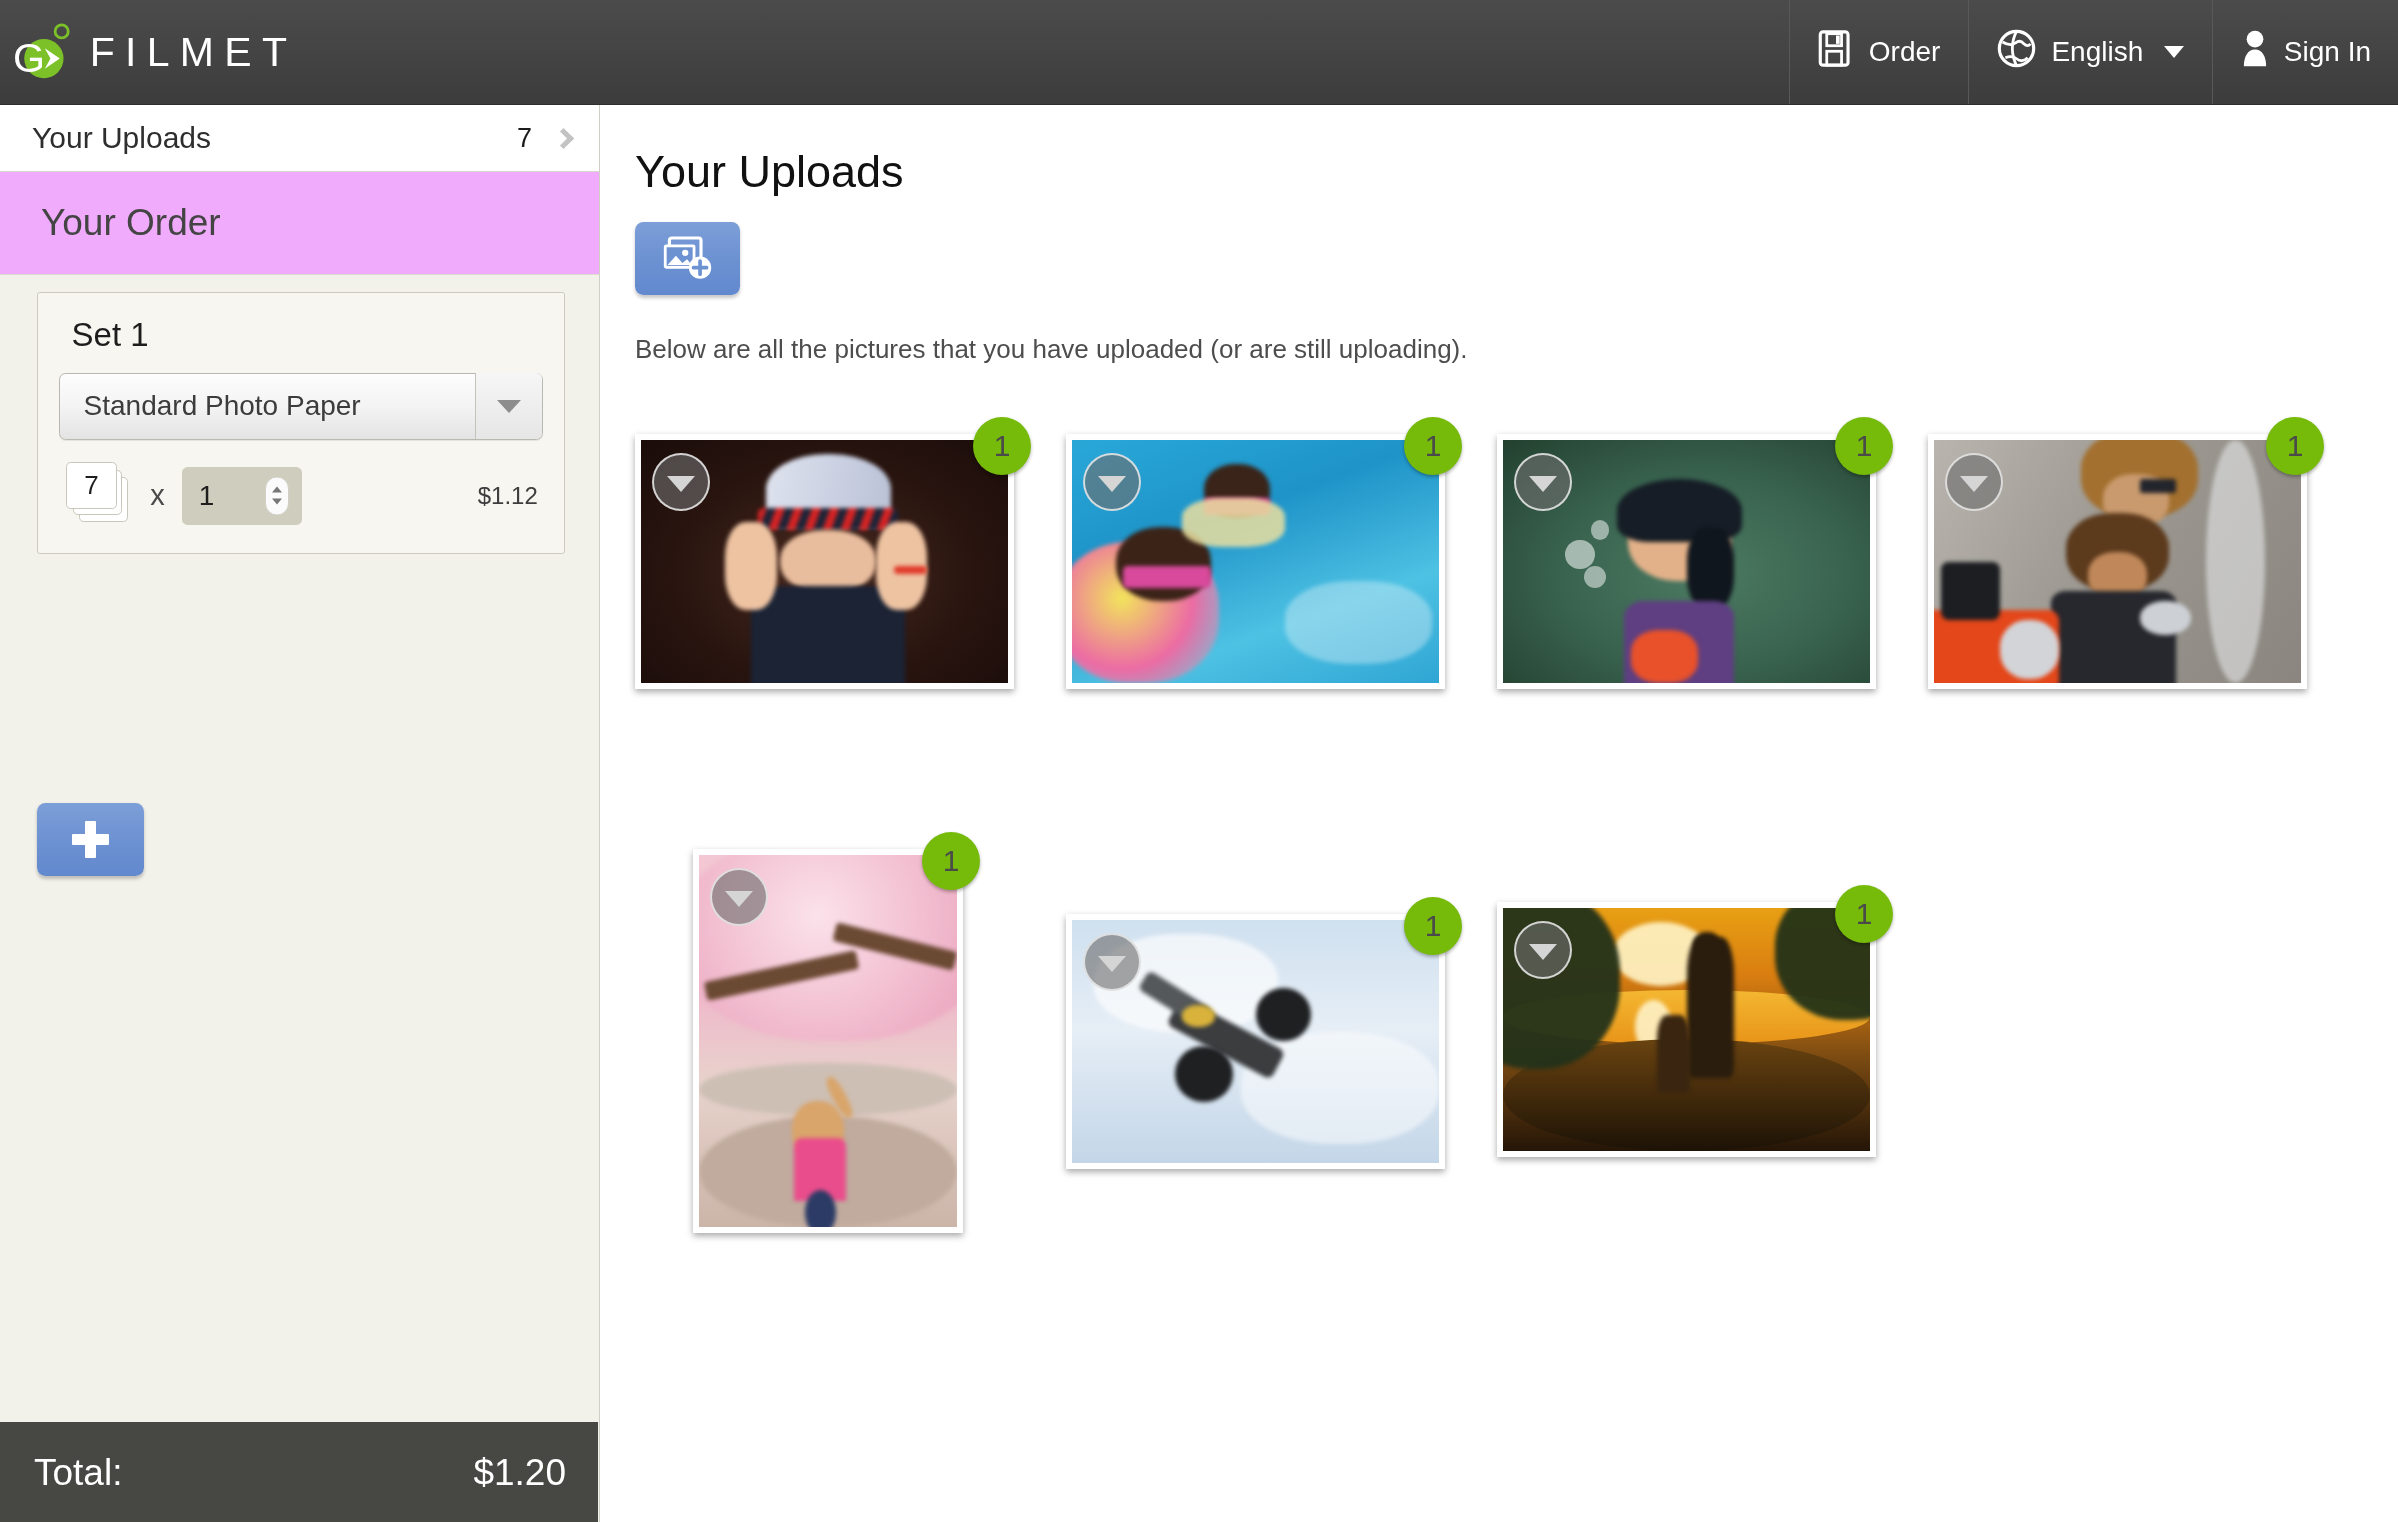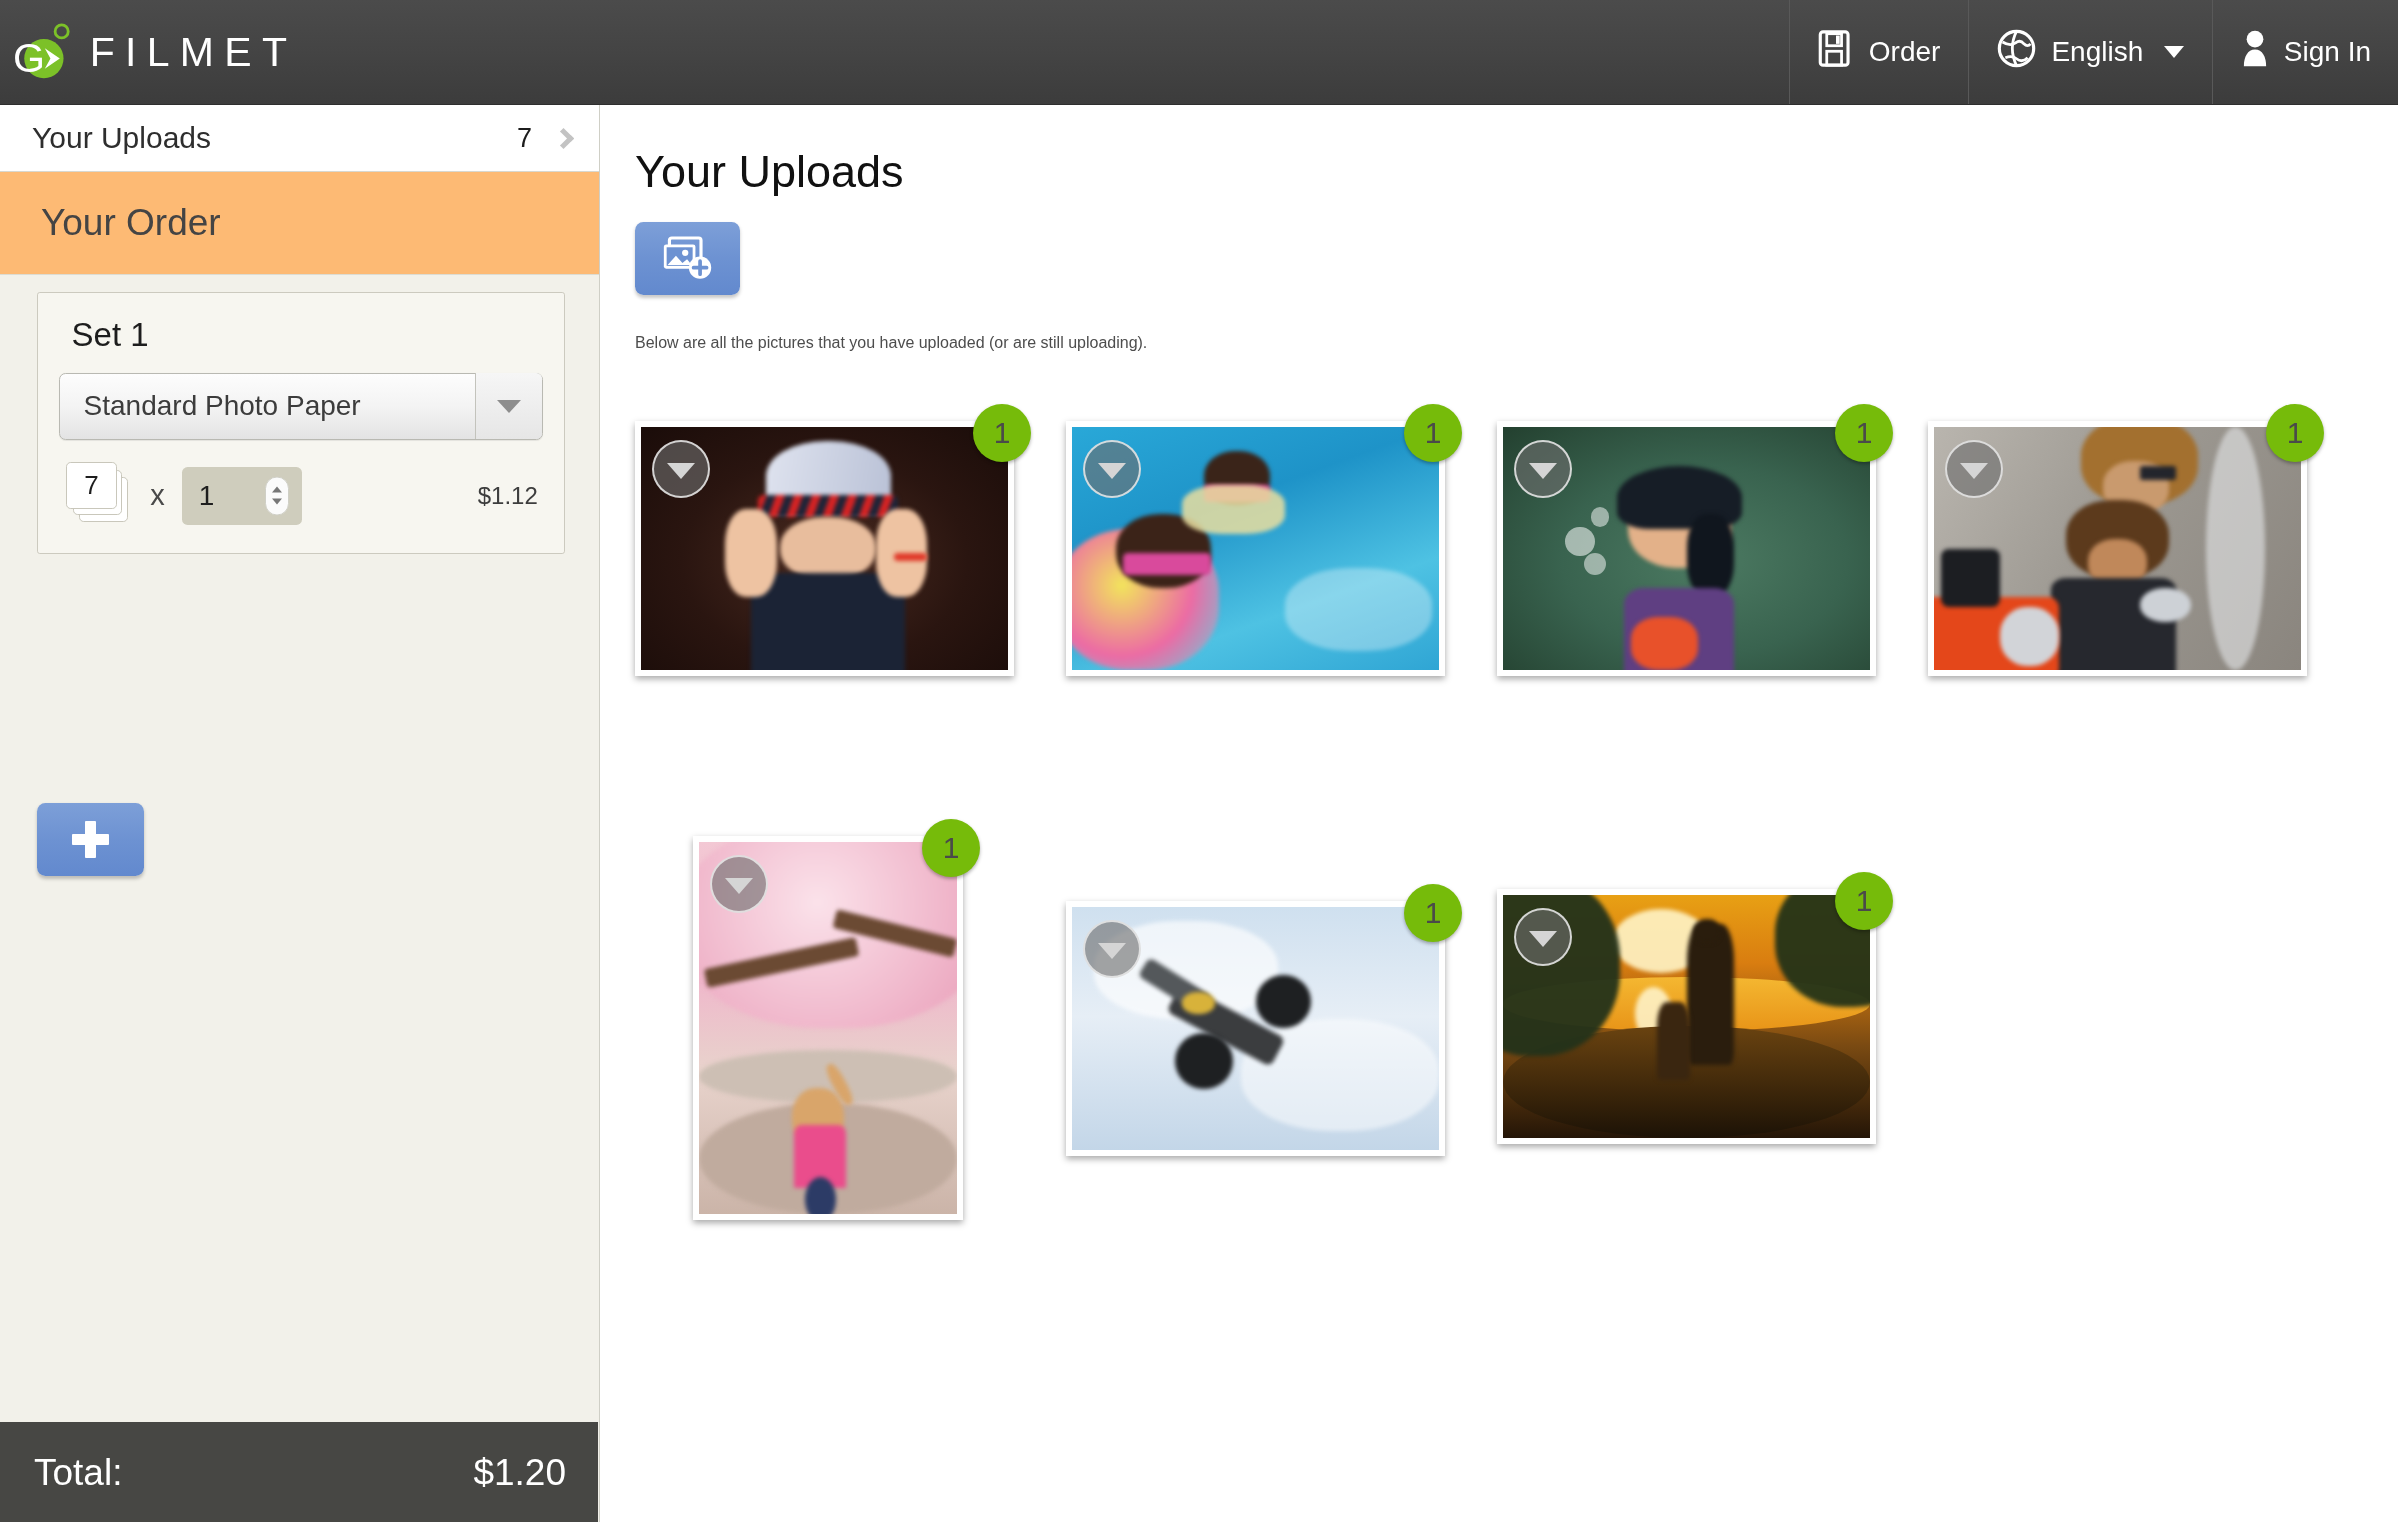--- a/index.html
+++ b/index.html
@@ -54,21 +54,21 @@
     display: flex; align-items: center; padding: 0 28px 0 32px;
   }
   .uploads-head .title { font-size: 30px; color: #2e2e2e; flex: 1 1 auto; }
   .uploads-head .count { font-size: 27px; color: #1c1c1c; margin-right: 24px; }
   .chev-right {
     width: 15px; height: 15px; border-right: 5.6px solid #c3c3c3;
     border-top: 5.6px solid #c3c3c3; transform: rotate(45deg);
   }
   .order-head {
     height: 103px; display: flex; align-items: center;
-    padding-left: 41px; background: #fdba74; border-bottom: 0.9px solid #dddcd2;
+    padding-left: 41px; background: #f0abfc; border-bottom: 0.9px solid #dddcd2;
   }
   .order-head h2 { font-size: 37px; font-weight: 400; color: #444444; }
 
   .set-card {
     margin: 17px 34px 0 37px; background: #f7f6f0;
     border: 0.9px solid #cccabf; border-radius: 2.8px; padding: 15px 20.6px 24px 20.6px;
   }
   .set-title { font-size: 33px; color: #1d1d1d; margin: 7.5px 0 19px 13px; }
 
   .select-box {
@@ -149,21 +149,21 @@
     position: absolute; left: 601px; top: 105px;
     width: 1797px; height: 1418px; background: #ffffff; padding: 41px 0 0 34px;
   }
   .main h1 { font-size: 45px; font-weight: 400; color: #111111; margin-bottom: 24px; }
   .upload-btn {
     width: 105px; height: 73px;
     background: linear-gradient(to bottom, #7d9fd8 0%, #6d92d2 50%, #6289ce 100%);
     border-radius: 8.4px; box-shadow: 0 2.8px 3.7px rgba(0,0,0,.22);
     display: flex; align-items: center; justify-content: center; cursor: pointer;
   }
-  .main .hint { font-size: 16px; color: #4d4d4d; margin-top: 39px; }
+  .main .hint { font-size: 26px; color: #4d4d4d; margin-top: 39px; }
 
   .grid { position: relative; margin-top: 69px; }
   .photo {
     position: absolute; background: #ffffff; padding: 5.6px;
     box-shadow: 0 2.8px 6.6px rgba(0,0,0,.34); cursor: pointer;
   }
   .photo .img { width: 100%; height: 100%; position: relative; overflow: hidden; }
   .pdrop {
     position: absolute; left: 17px; top: 19px; width: 58px; height: 58px;
     border-radius: 50%; background: rgba(110,110,110,.62);

